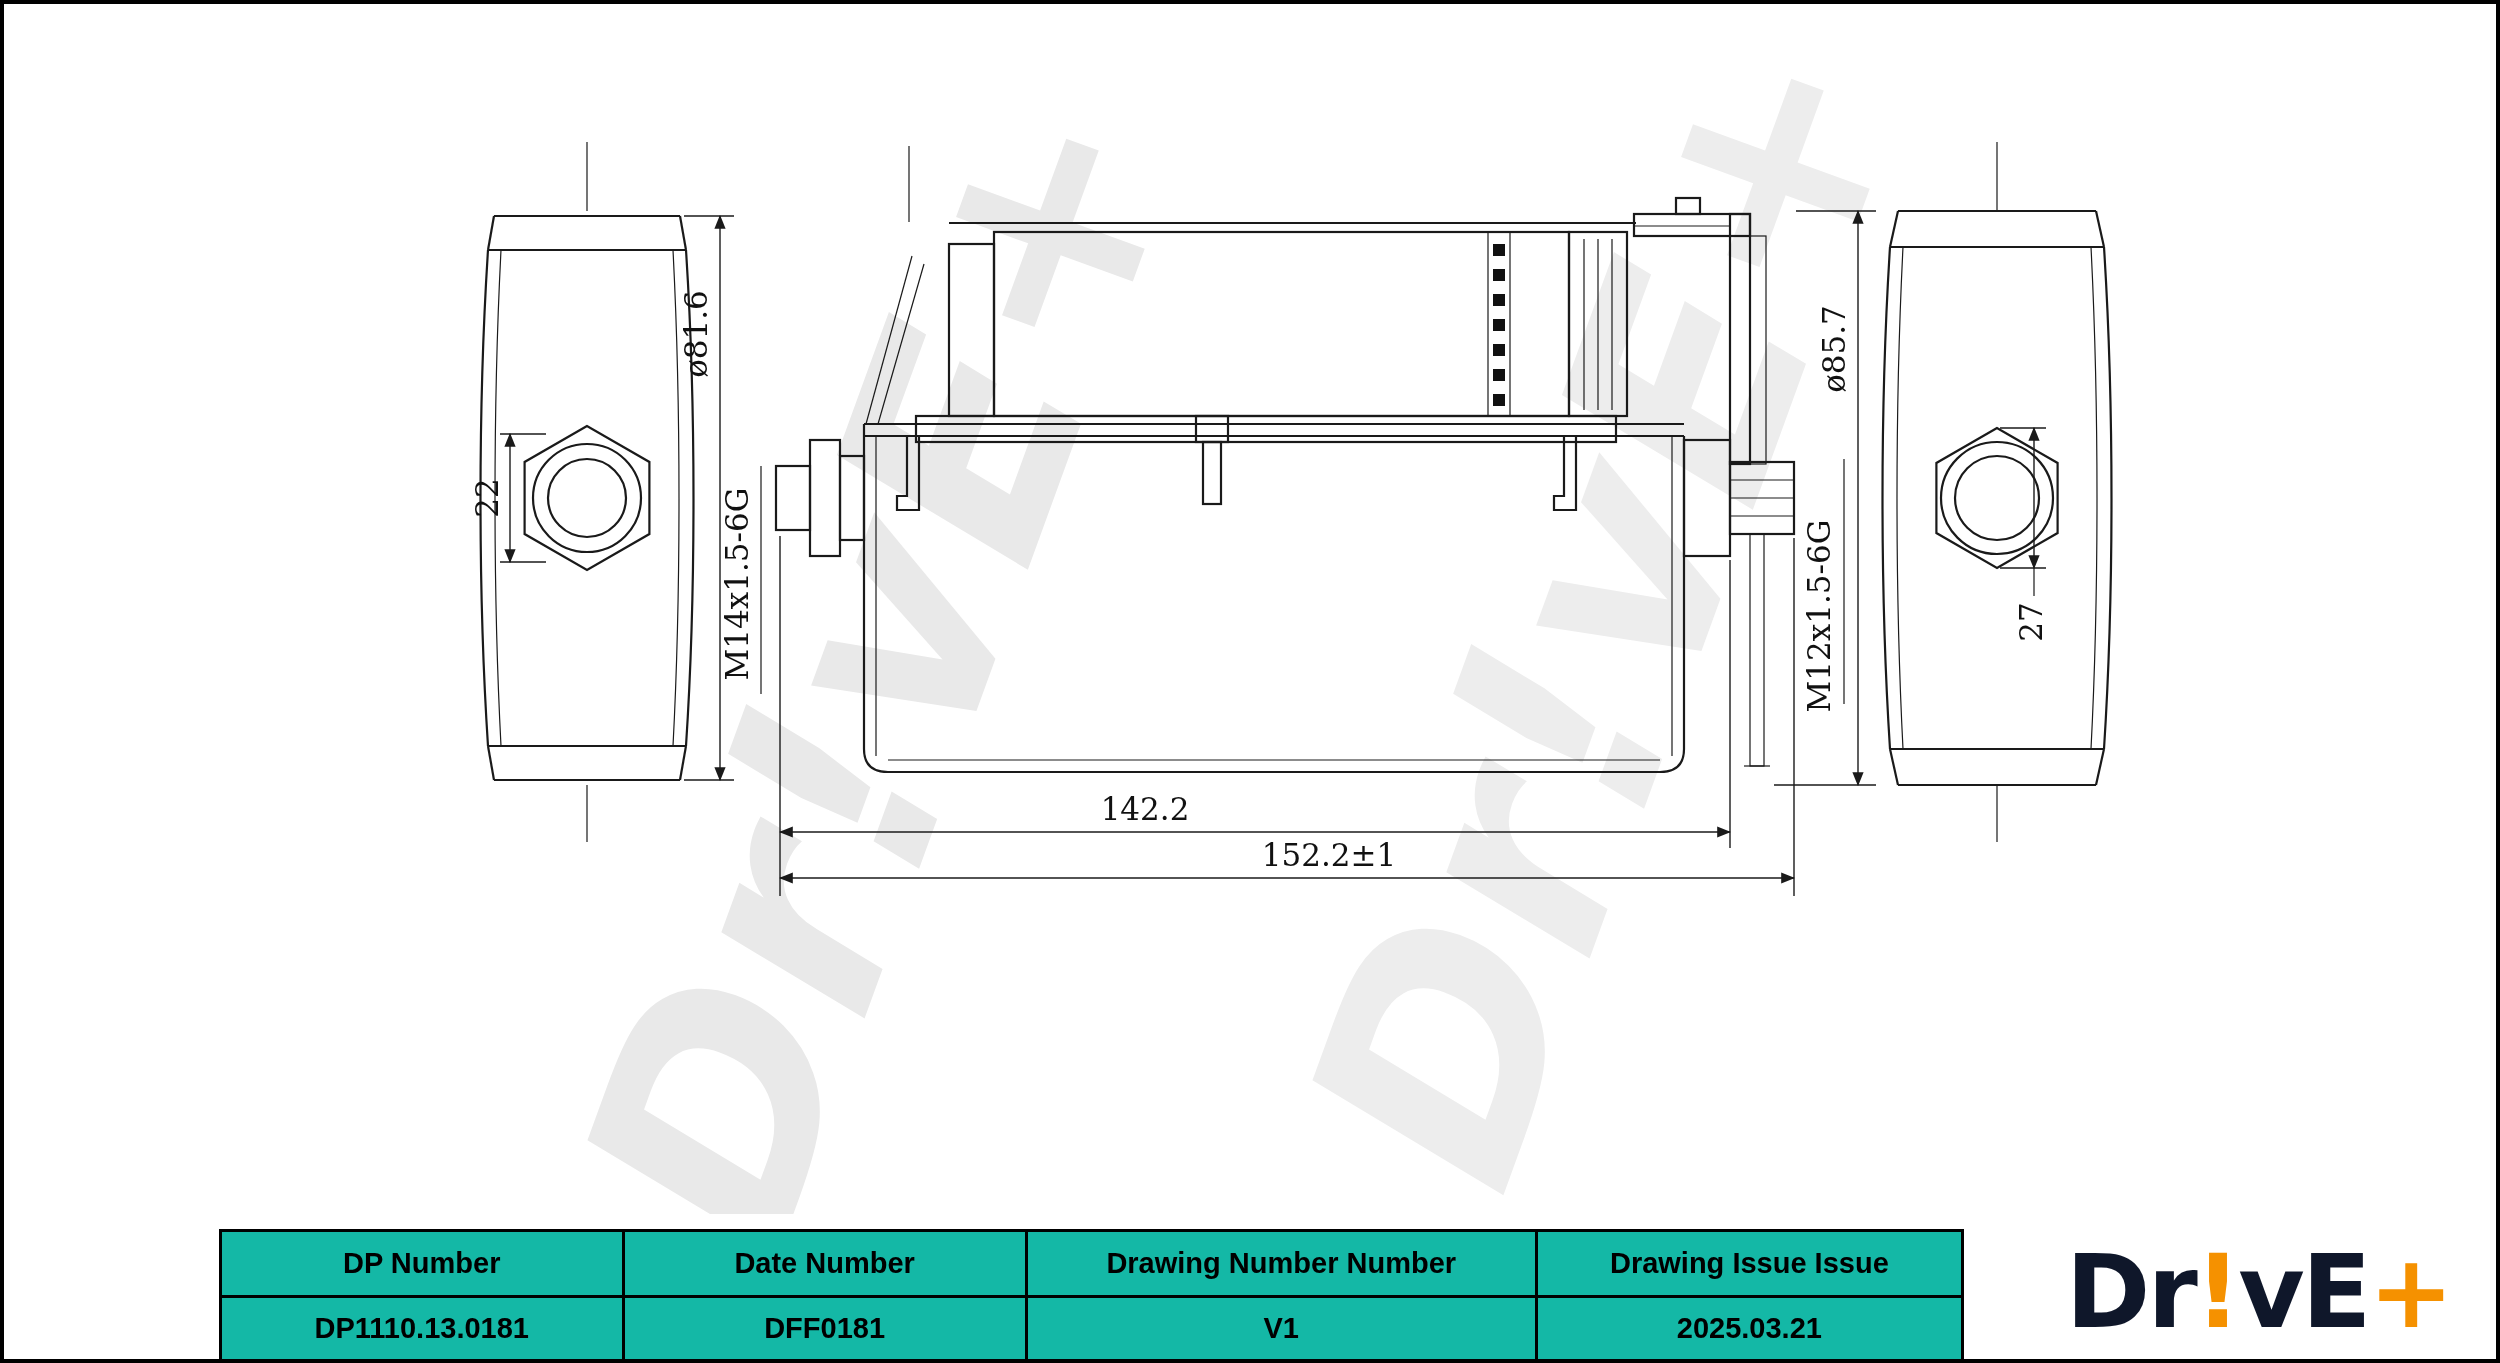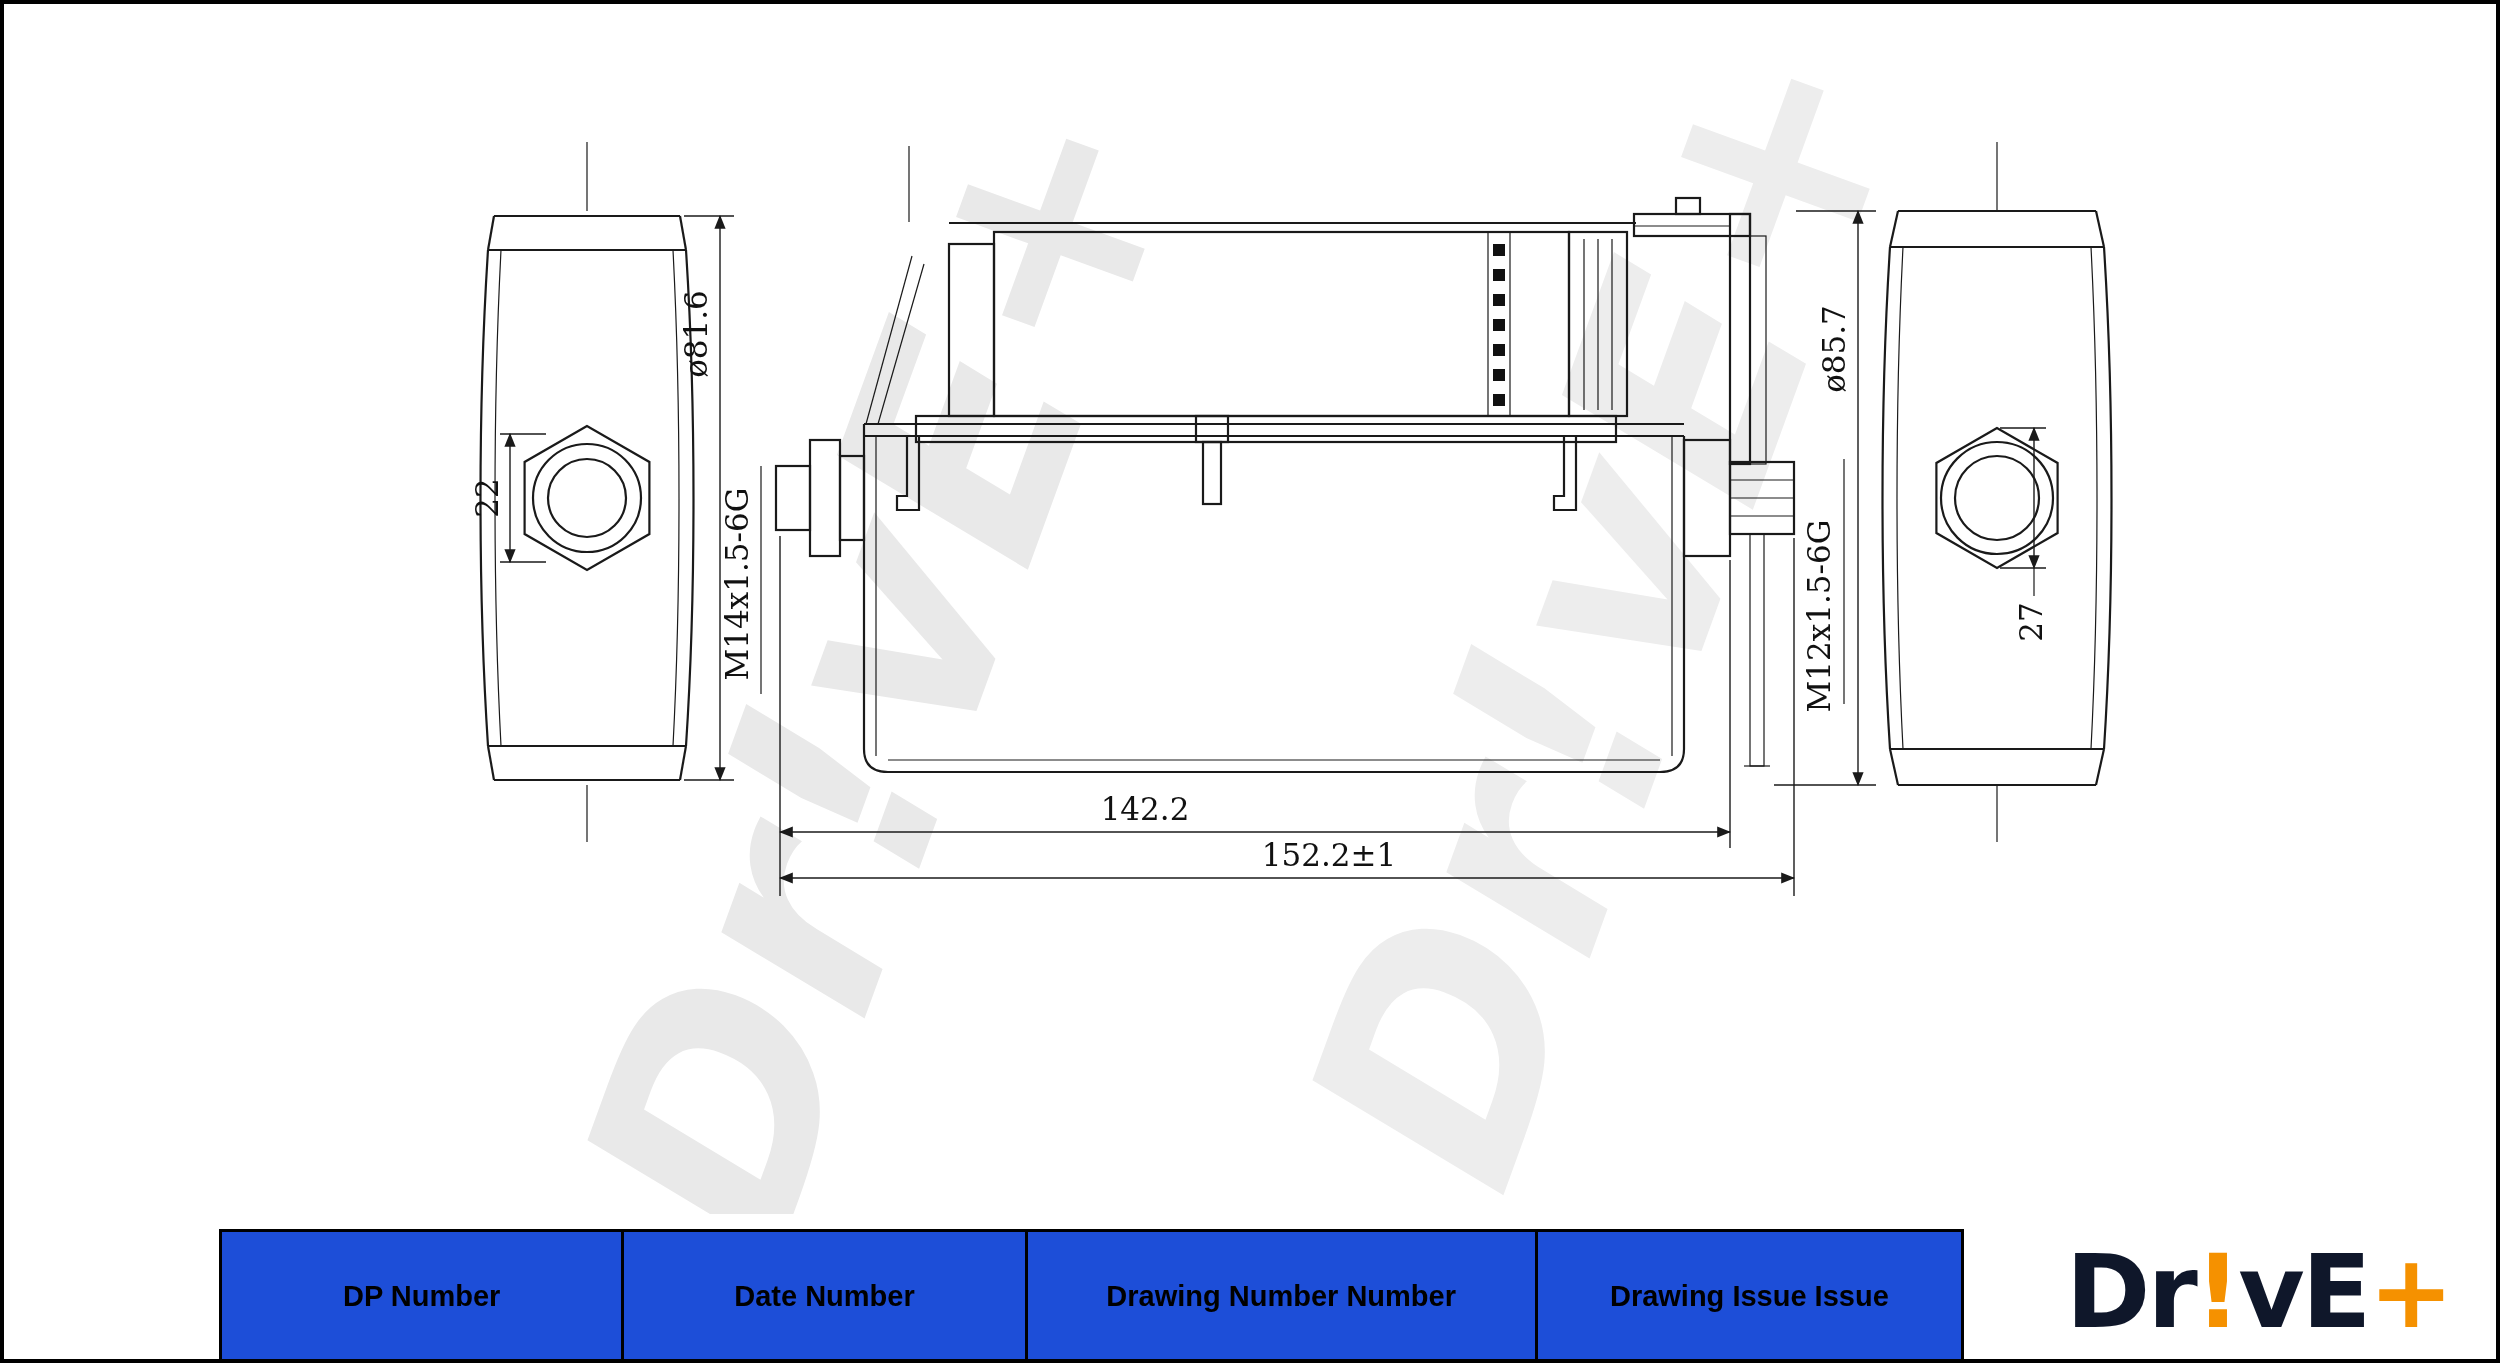--- a/index.html
+++ b/index.html
@@ -15,21 +15,21 @@
   }
   .wm  { fill:#e9e9e9; font-family:"DejaVu Sans", sans-serif; font-weight:800; font-style:italic; }
   .wm2 { fill:#ededed; font-family:"DejaVu Sans", sans-serif; font-weight:800; font-style:italic; }
   .stroke { stroke:#1a1a1a; stroke-width:2.2; fill:none; }
   .thin   { stroke:#1a1a1a; stroke-width:1.2; fill:none; }
   .dimline{ stroke:#1a1a1a; stroke-width:1.4; fill:none; }
 
   table.title-block {
     position:absolute; left:215px; top:1225px;
     width:1745px; height:134px;
-    border-collapse:collapse; background:#1d4ed8;
+    border-collapse:collapse; background:#14b8a6;
   }
   table.title-block th, table.title-block td {
     border:3px solid #000;
     font-family:"Liberation Sans", sans-serif;
     font-weight:bold; font-size:29px; color:#000;
     text-align:center; vertical-align:middle;
   }
   .logo {
     position:absolute; right:45px; bottom:16px;
     font-family:"DejaVu Sans", sans-serif;
@@ -241,20 +241,26 @@
       <col style="width:511px">
         <col style="width:427px">
     </colgroup>
     <tbody>
         <tr>
       <th>DP Number</th>
       <th>Date Number</th>
       <th>Drawing Number Number</th>
       <th>Drawing Issue Issue</th>
     </tr>
+    <tr>
+      <td>DP1110.13.0181</td>
+      <td>DFF0181</td>
+      <td>V1</td>
+      <td>2025.03.21</td>
+    </tr>
   </tbody>
     </table>
 
   
   <div class="logo">
     <span class="lg">Dr</span><span class="lo">!</span><span class="lg">vE</span><span class="lo">+</span>
   </div>
 
 </div>
 

